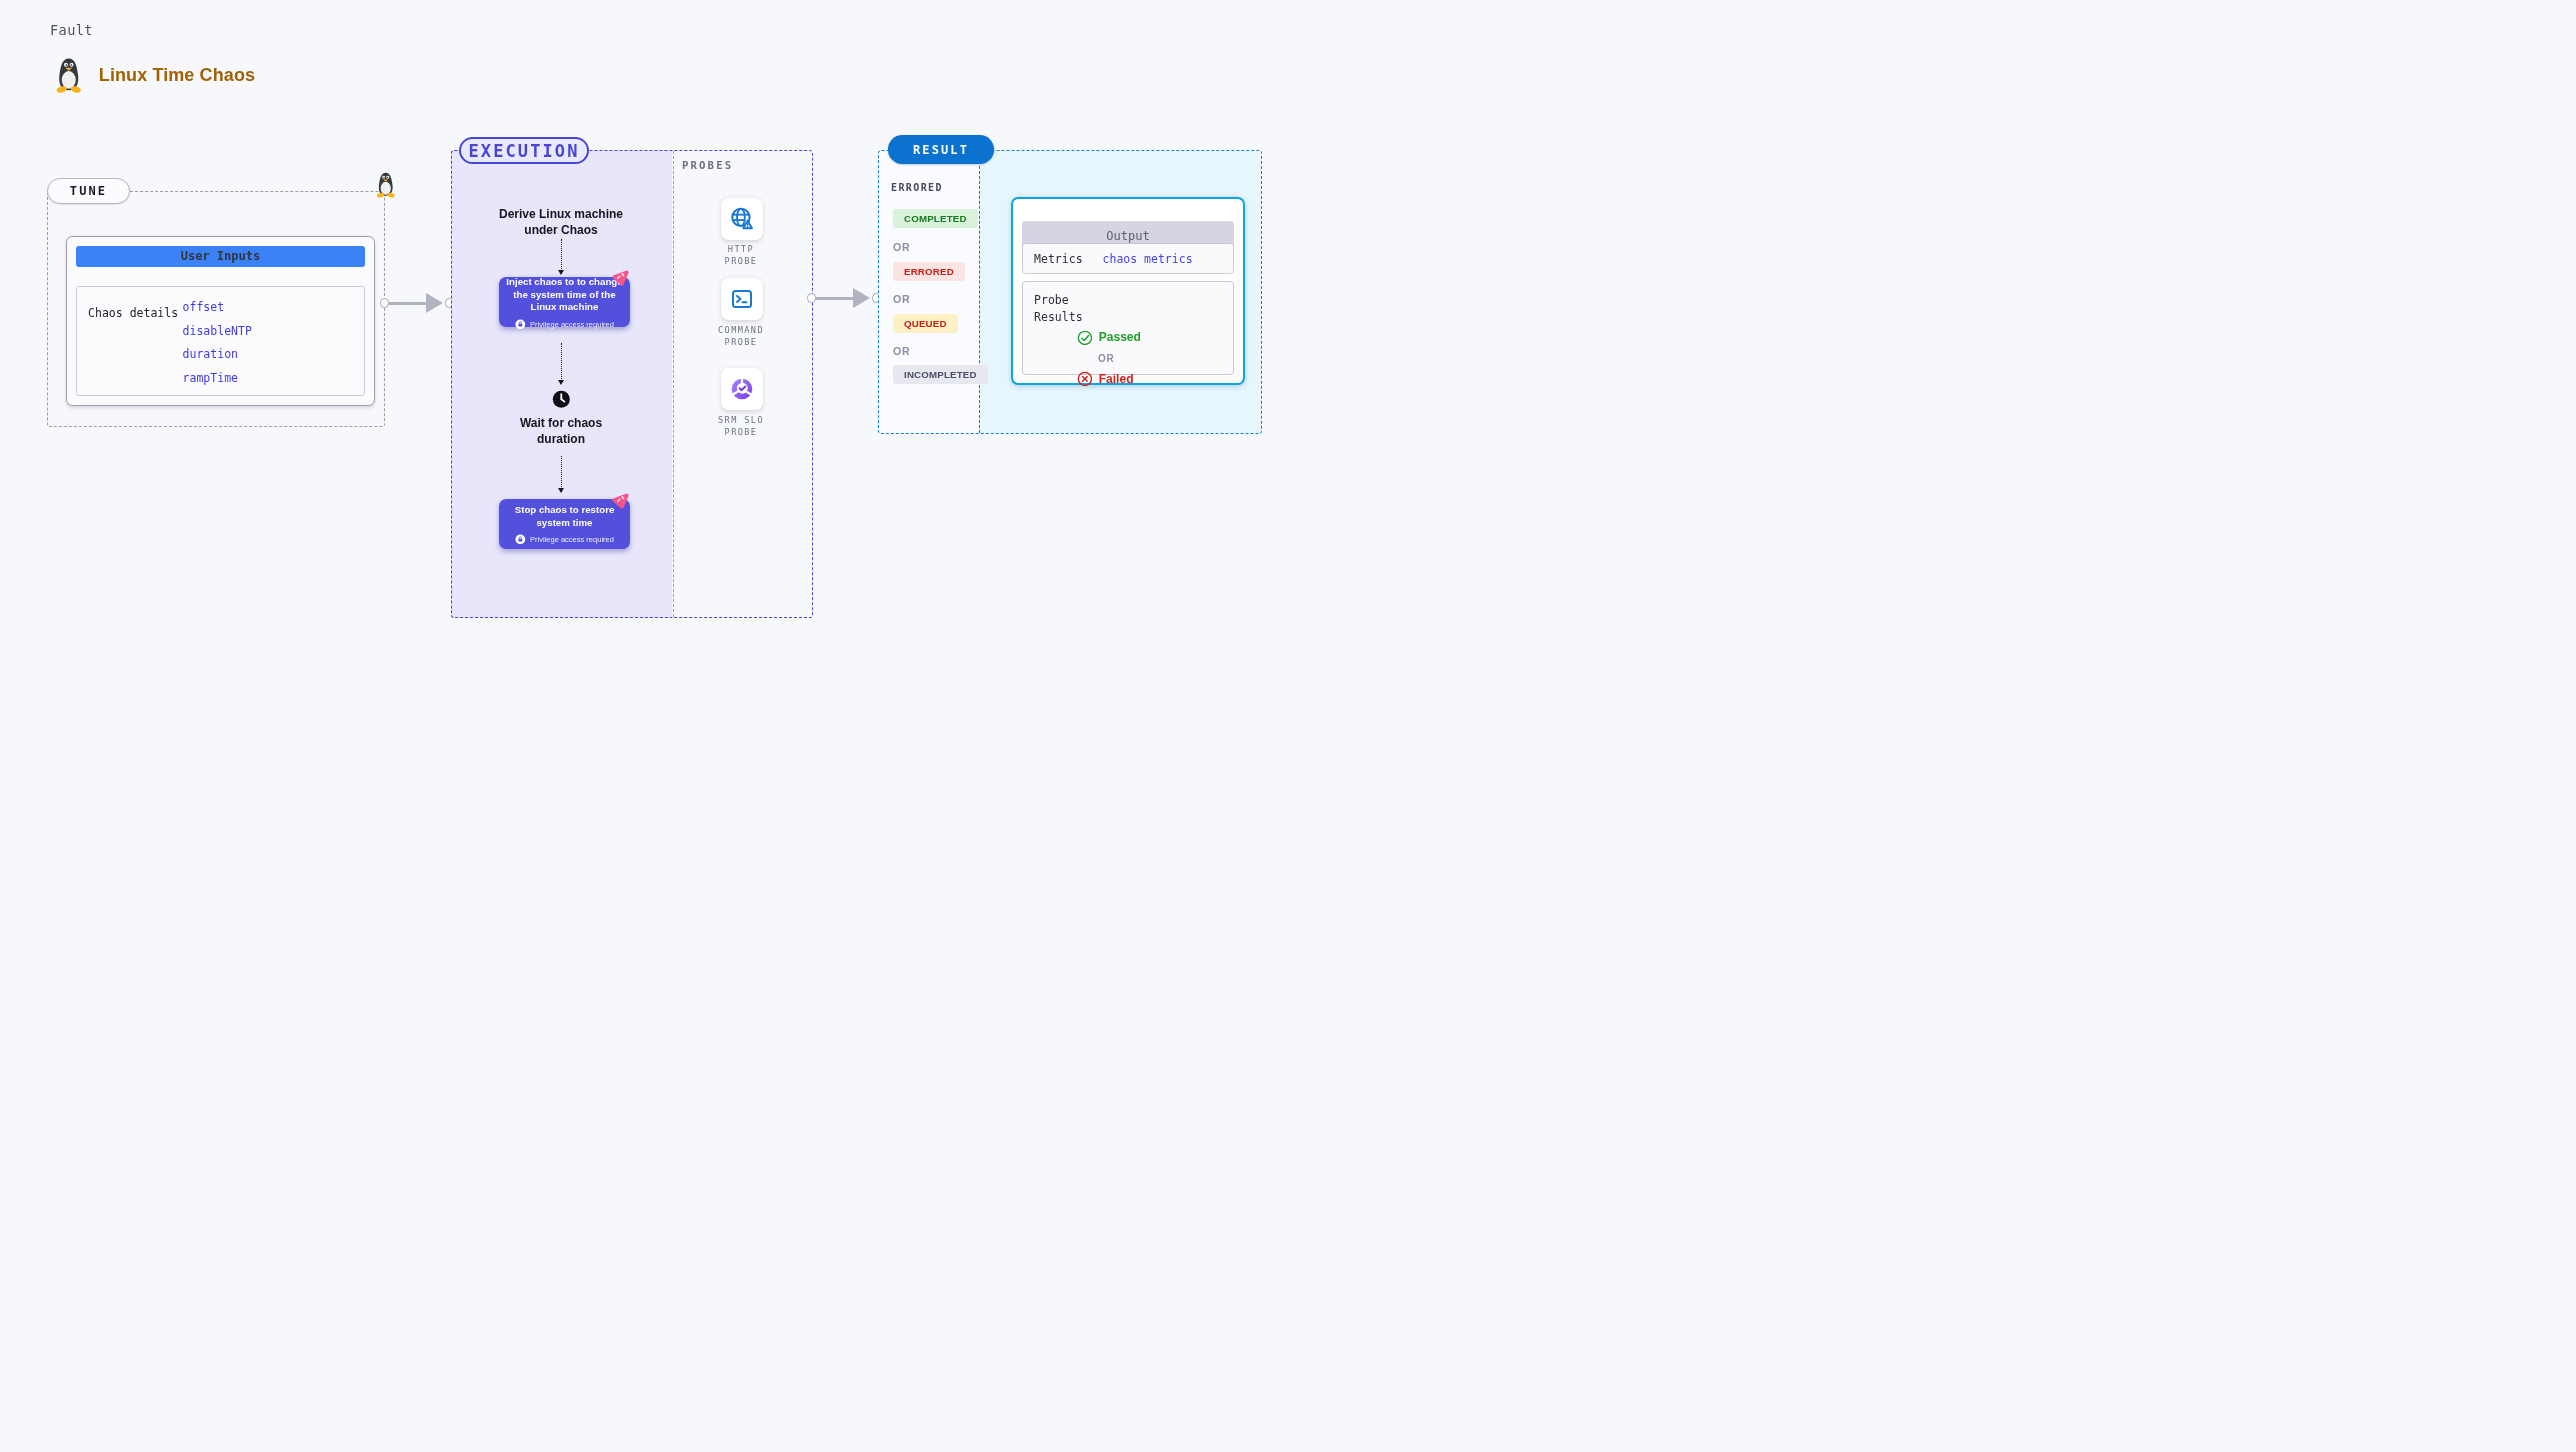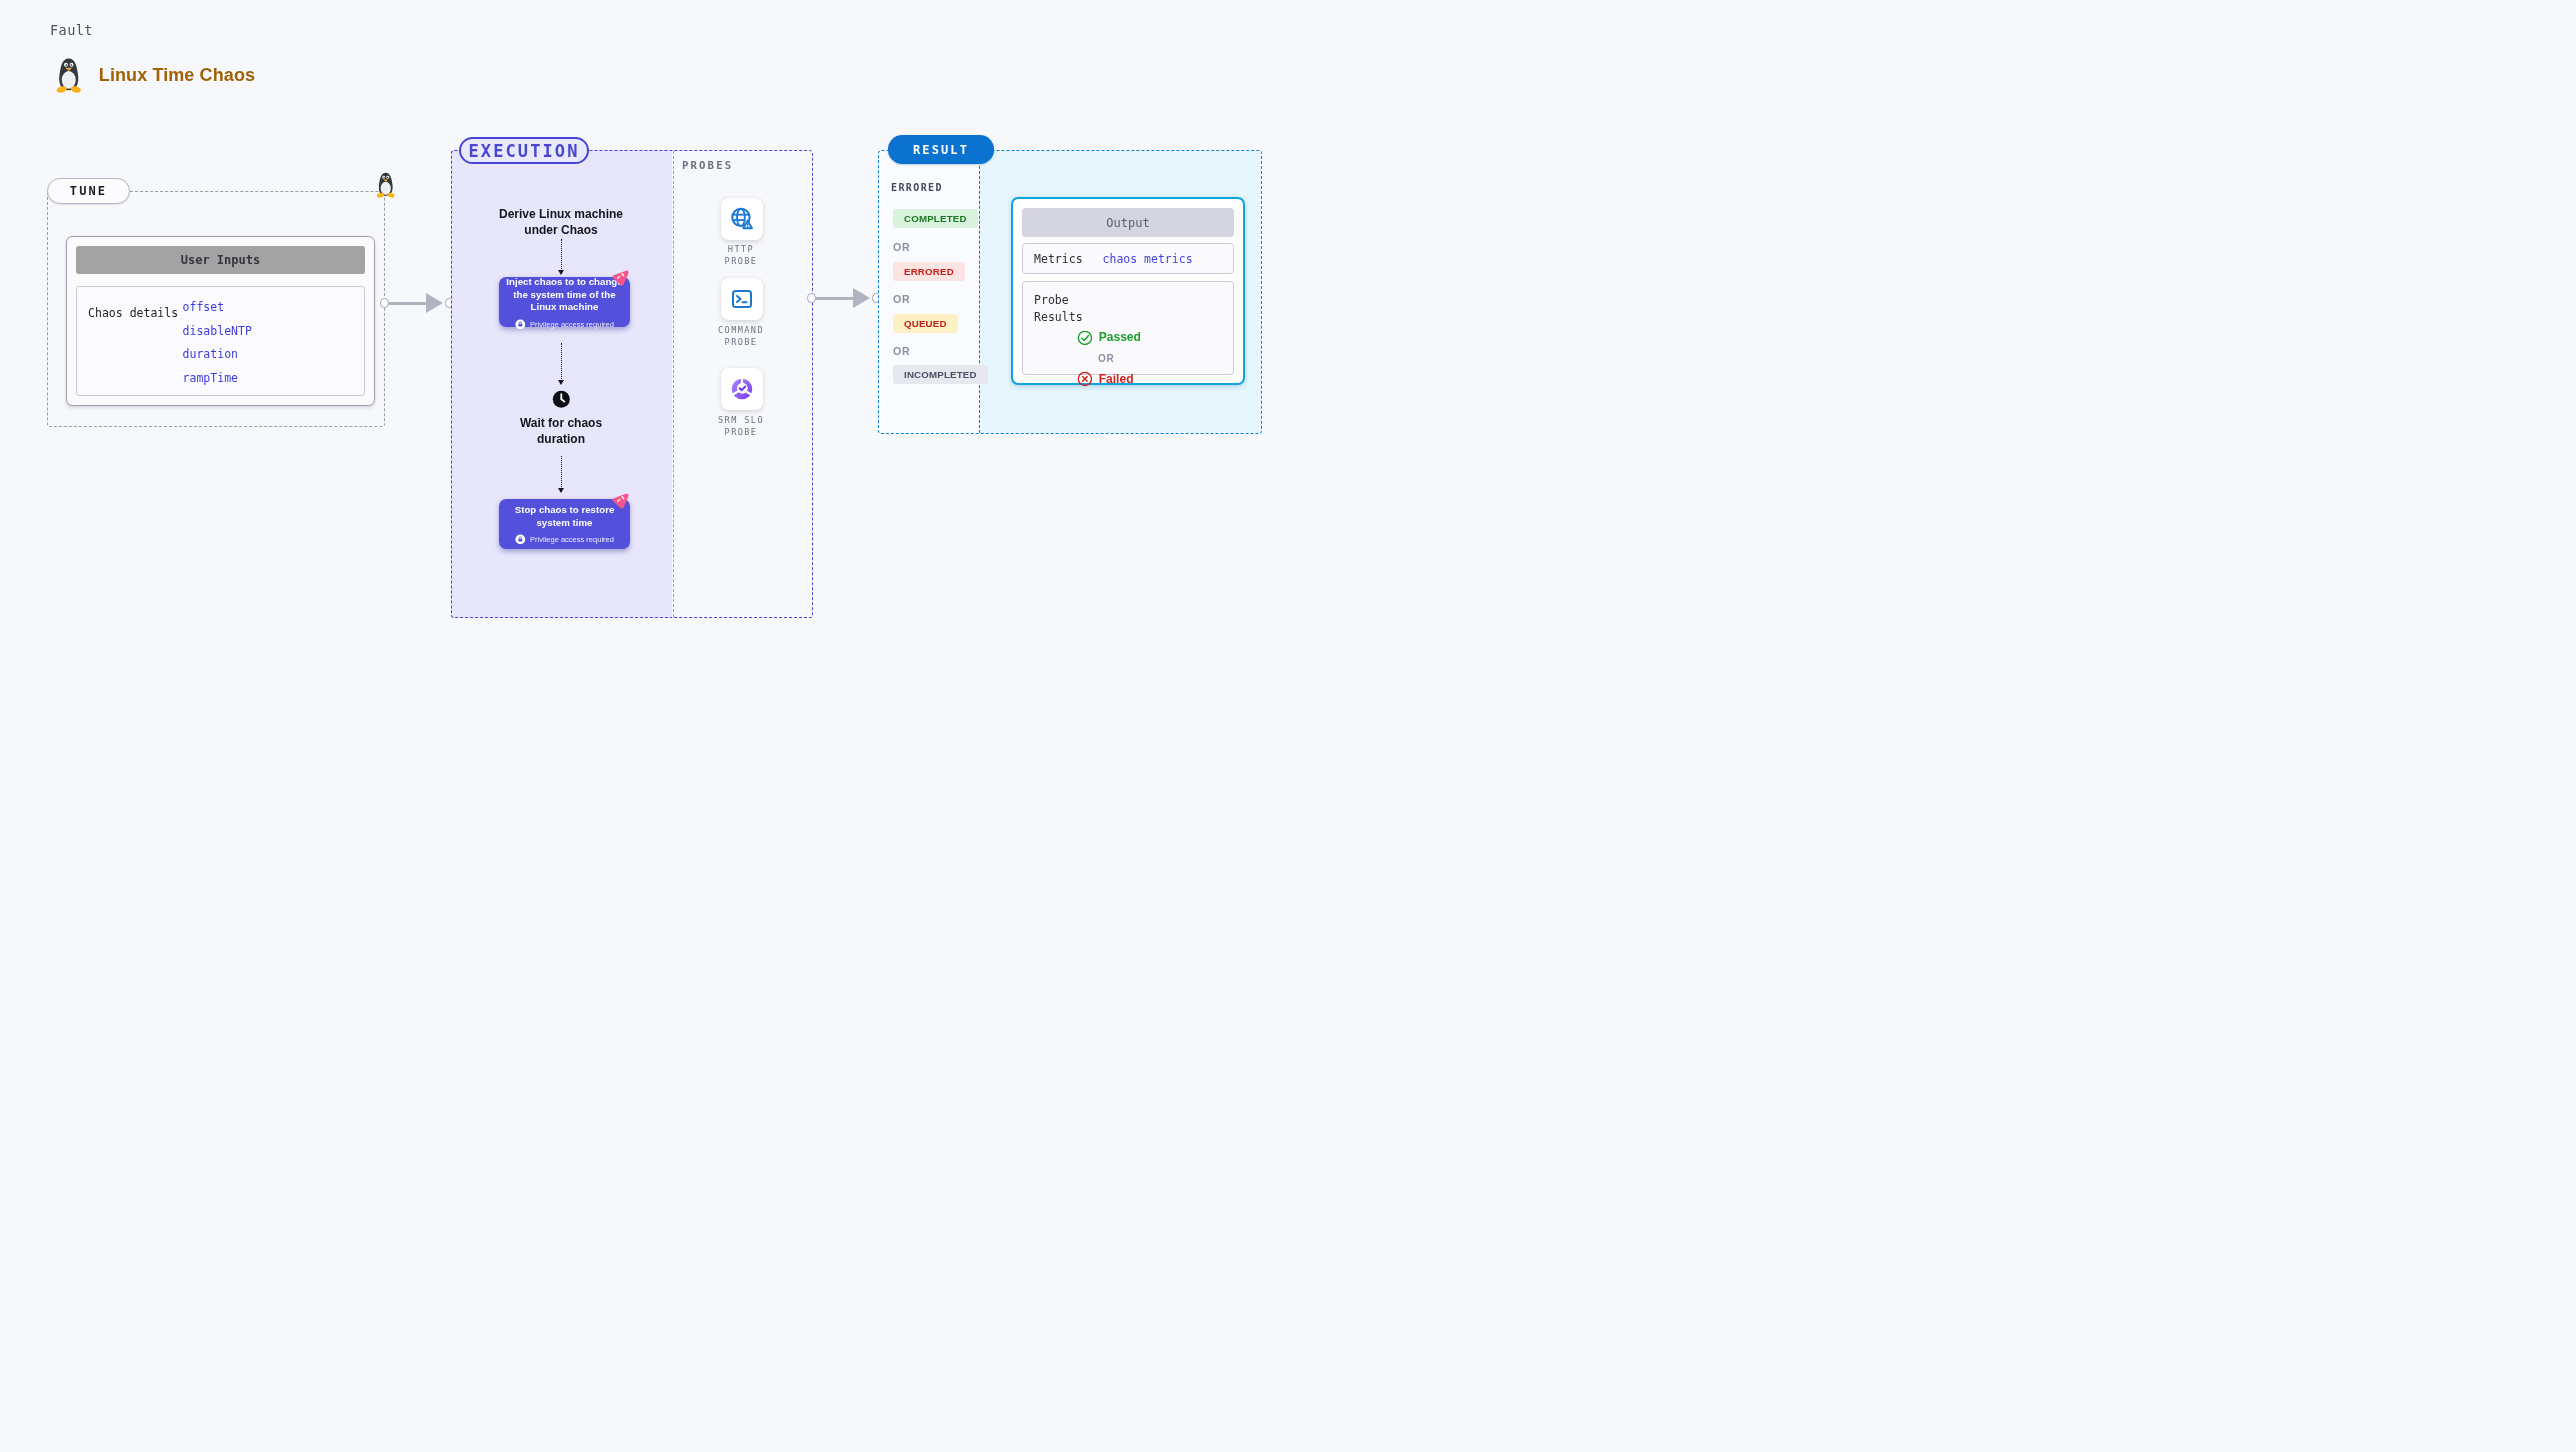--- a/index.html
+++ b/index.html
@@ -11,21 +11,21 @@
   .kicker { position:absolute; left:50px; top:21.5px; font-family:"DejaVu Sans Mono",monospace; font-size:13.6px; color:#4f515e; letter-spacing:0.4px; }
   .title-row { position:absolute; left:53px; top:57px; display:flex; align-items:center; gap:14.3px; }
   .page-title { font-size:18px; font-weight:bold; color:#a16207; letter-spacing:0.1px; }
 
   
   .tune-region { position:absolute; left:47px; top:191px; width:338px; height:236px; border:1.4px dashed #9a9ca9; border-radius:2.9px; }
   .tune-pill { position:absolute; left:47px; top:178px; width:83px; height:26px; background:#fcfcfe; border:1.4px solid #b5b5c7; border-radius:13px; display:flex; align-items:center; justify-content:center; font-family:"DejaVu Sans Mono",monospace; font-weight:bold; font-size:12px; color:#1b1c24; letter-spacing:2.1px; box-shadow:0 0.7px 1.4px rgba(40,40,70,.12); }
   .tux-small { position:absolute; left:375px; top:170px; width:21.5px; height:30px; }
 
   .ui-card { position:absolute; left:66px; top:236px; width:309px; height:170px; background:#fbfbfd; border:1.4px solid #9b9cab; border-radius:6.4px; box-shadow:0 1.4px 3.6px rgba(50,50,80,.15); }
-  .ui-header { position:absolute; left:8.6px; top:8.6px; right:8.6px; height:28px; background:#a3a3a3; border-radius:2.9px; display:flex; align-items:center; justify-content:center; font-family:"DejaVu Sans Mono",monospace; font-weight:bold; font-size:12px; color:#34353f; }
+  .ui-header { position:absolute; left:8.6px; top:8.6px; right:8.6px; height:21px; background:#3b82f6; border-radius:2.9px; display:flex; align-items:center; justify-content:center; font-family:"DejaVu Sans Mono",monospace; font-weight:bold; font-size:12px; color:#34353f; }
   .ui-row { position:absolute; left:8.6px; top:49px; right:8.6px; bottom:8.6px; background:#fbfbfd; border:0.7px solid #c9c9d5; border-radius:2.9px; }
   .chaos-label { position:absolute; left:11.5px; top:18.6px; font-family:"DejaVu Sans Mono",monospace; font-size:11.5px; color:#23252e; }
   .param-list { position:absolute; left:106px; top:9.3px; display:flex; flex-direction:column; }
   .param-list span { font-family:"DejaVu Sans Mono",monospace; font-size:11.5px; color:#3d3ce2; line-height:23.6px; }
 
   
   .flow-arrow { position:absolute; height:23px; }
   .flow-arrow .shaft { position:absolute; left:3.6px; top:9.7px; height:3.6px; background:#b2b3c1; }
   .flow-arrow .head { position:absolute; top:0.7px; width:0; height:0; border-top:10.7px solid transparent; border-bottom:10.7px solid transparent; border-left:17px solid #b2b3c1; }
   .flow-arrow .dot { position:absolute; top:6.4px; width:9.3px; height:9.3px; border-radius:50%; background:#fff; border:1.8px solid #a5a6b5; }
@@ -62,21 +62,21 @@
   .result-pill { position:absolute; left:888px; top:135px; width:106px; height:29px; background:#0b72cf; border-radius:14.3px; display:flex; align-items:center; justify-content:center; font-family:"DejaVu Sans Mono",monospace; font-weight:bold; font-size:12px; color:#ffffff; letter-spacing:2.1px; box-shadow:0 0.7px 2.1px rgba(10,70,140,.3); }
   .status-label { position:absolute; left:891px; top:182px; font-family:"DejaVu Sans Mono",monospace; font-weight:bold; font-size:10px; letter-spacing:1.4px; color:#474960; }
   .badge { position:absolute; left:893px; height:19.3px; border-radius:3.6px; display:flex; align-items:center; padding:0 11px; font-size:9.7px; font-weight:bold; letter-spacing:0.2px; }
   .badge.completed { background:#d9f2dc; color:#187a21; }
   .badge.errored { background:#fbe4e2; color:#cb1d17; }
   .badge.queued { background:#fdf0c4; color:#c0211c; }
   .badge.incompleted { background:#e7e7f0; color:#4c4e63; }
   .or-text { position:absolute; left:893px; font-size:10.7px; font-weight:bold; color:#8d8fa4; letter-spacing:0.7px; }
 
   .output-card { position:absolute; left:1011px; top:197px; width:234px; height:188px; background:#ffffff; border:2.1px solid #0fa4de; border-radius:7.2px; box-shadow:0 1.4px 5.7px rgba(20,120,180,.25); }
-  .output-header { position:absolute; left:8.6px; top:9px; right:8.6px; height:29px; background:#d5d4e1; border-radius:3.6px; display:flex; align-items:center; justify-content:center; font-family:"DejaVu Sans Mono",monospace; font-size:12px; color:#5d5f73; }
+  .output-header { position:absolute; left:8.6px; top:22px; right:8.6px; height:29px; background:#d5d4e1; border-radius:3.6px; display:flex; align-items:center; justify-content:center; font-family:"DejaVu Sans Mono",monospace; font-size:12px; color:#5d5f73; }
   .metrics-row { position:absolute; left:8.6px; top:44px; right:8.6px; height:31px; background:#fafafd; border:0.7px solid #c9cad6; border-radius:3.6px; display:flex; align-items:center; }
   .metrics-row .m-label { margin-left:11.5px; font-family:"DejaVu Sans Mono",monospace; font-size:11.5px; color:#2b2d39; }
   .metrics-row .m-value { margin-left:20px; font-family:"DejaVu Sans Mono",monospace; font-size:11.5px; color:#4443e4; }
   .proberes-box { position:absolute; left:8.6px; top:82px; right:8.6px; height:94px; background:#fafafd; border:0.7px solid #c9cad6; border-radius:3.6px; }
   .pr-label { position:absolute; left:11.5px; top:10px; font-family:"DejaVu Sans Mono",monospace; font-size:11.5px; line-height:1.45; color:#2b2d39; }
   .pr-status { position:absolute; left:54px; top:8.6px; display:flex; flex-direction:column;margin-top:39px; }
   .pr-row { display:flex; align-items:center; gap:6.4px; }
   .pr-passed { font-size:12px; font-weight:bold; color:#1f9e2c; }
   .pr-failed { font-size:12px; font-weight:bold; color:#d21f1a; }
   .pr-or { font-size:10px; font-weight:bold; color:#8d8fa4; margin:7.2px 0 7.2px 21.5px; letter-spacing:0.7px; }

